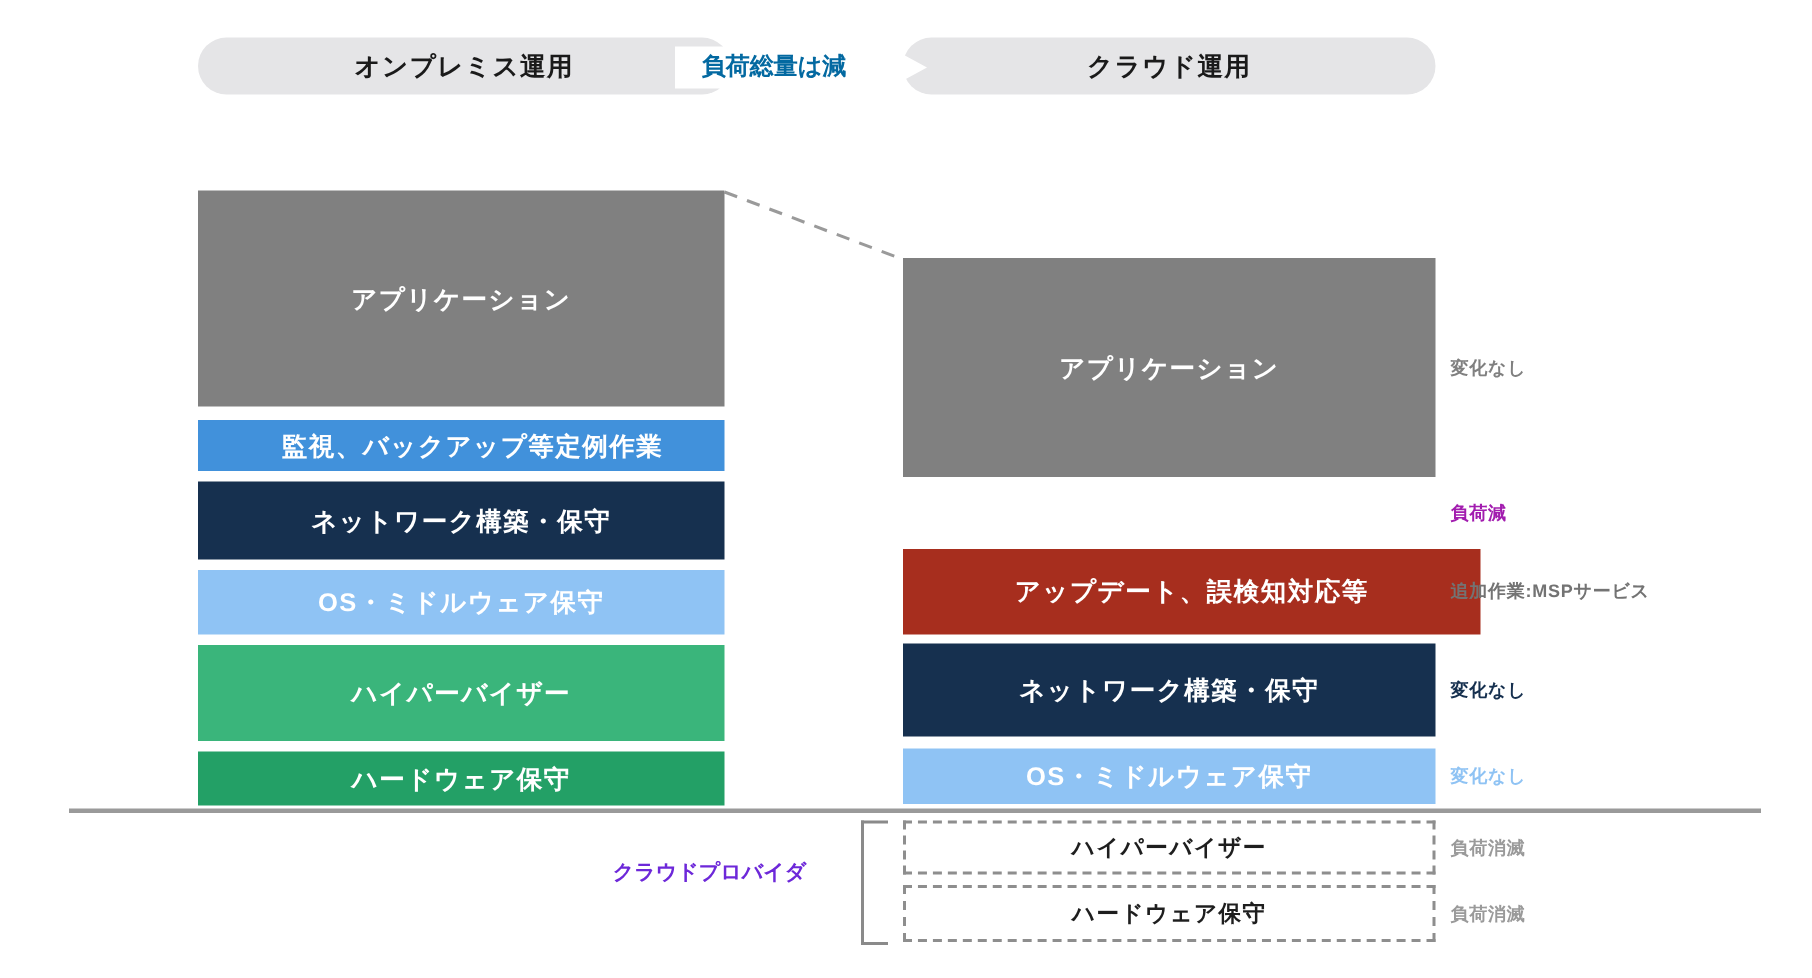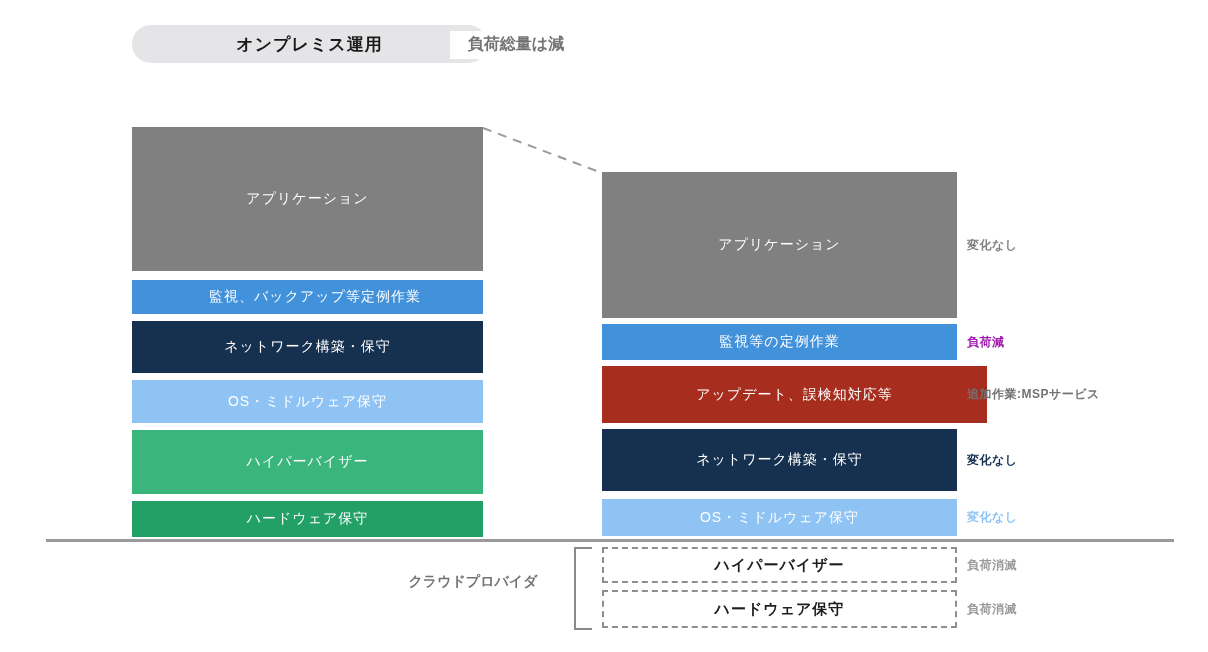--- a/index.html
+++ b/index.html
@@ -12,53 +12,54 @@
     position:absolute; top:25px; height:38px; border-radius:19px;
     background:#E5E5E7; display:flex; align-items:center; justify-content:center;
     font-weight:bold; font-size:17px; color:#1A1A1A; letter-spacing:1px;
   }
   .pill-left  { left:132px; width:355px; }
   .pill-right { left:602px; width:355px; }
   .arrow-svg { position:absolute; left:450px; top:20px; }
   .arrow-label {
     position:absolute; left:452px; top:32px; width:128px; height:24px;
     display:flex; align-items:center; justify-content:center;
-    font-weight:bold; font-size:16px; color:#737373;
+    font-weight:bold; font-size:16px; color:#0369a1;
   }
   .block {
     position:absolute; display:flex; align-items:center; justify-content:center;
-    font-weight:normal; font-size:14px; letter-spacing:1px; color:#ffffff;
+    font-weight:bold; font-size:17px; letter-spacing:1px; color:#ffffff;
   }
   .annotation {
     position:absolute; left:967px; width:240px; display:flex; align-items:center;
     font-weight:bold; font-size:12px; letter-spacing:0.5px;
   }
   .dashed-box {
     position:absolute; left:602px; width:355px; border:2px dashed #8E8E8E;
     background:#ffffff; display:flex; align-items:center; justify-content:center;
     font-weight:bold; font-size:15px; letter-spacing:1px; color:#1E1E1E;
   }
   .divider { position:absolute; left:46px; top:539px; width:1128px; height:3px; background:#9A9A9A; }
   .bracket {
     position:absolute; left:574px; top:547px; width:18px; height:83px;
     border-left:2px solid #8A8A8A; border-top:2px solid #8A8A8A; border-bottom:2px solid #8A8A8A;
   }
   .caption {
     position:absolute; left:388px; top:571px; width:170px; text-align:center;
-    font-weight:bold; font-size:14px; line-height:20px; color:#737373;
+    font-weight:bold; font-size:14px; line-height:20px; color:#6d28d9;
   }
   .caption span { display:block; }
   svg.overlay { position:absolute; left:0; top:0; pointer-events:none; }
 </style>
 </head>
 <body>
 
 <div class="canvas" id="canvas">
 
   <div class="pill pill-left">オンプレミス運用</div>
+  <div class="pill pill-right">クラウド運用</div>
   <svg class="arrow-svg" width="168" height="50">
     <polygon points="0,11 122,11 122,0 168,25 122,50 122,39 0,39" fill="#ffffff"></polygon>
   </svg>
   <div class="arrow-label">負荷総量は減</div>
 
   <svg class="overlay" width="1208" height="652">
     <line x1="483" y1="128" x2="602" y2="173" stroke="#9A9A9A" stroke-width="2" stroke-dasharray="9 7"></line>
   </svg>
 
   <div class="divider"></div>
@@ -69,21 +70,20 @@
   <div class="bracket"></div>
 
 <div class="block" style="left: 132px; width: 351px; top: 127px; height: 144px; background: rgb(128, 128, 128);">アプリケーション</div>
     <div class="block" style="left: 132px; width: 351px; top: 280px; height: 34px; background: rgb(65, 145, 219); padding-left: 15px;">監視、バックアップ等定例作業</div>
     <div class="block" style="left: 132px; width: 351px; top: 321px; height: 52px; background: rgb(22, 48, 79);">ネットワーク構築・保守</div>
     <div class="block" style="left: 132px; width: 351px; top: 380px; height: 43px; background: rgb(143, 195, 244);">OS・ミドルウェア保守</div>
     <div class="block" style="left: 132px; width: 351px; top: 430px; height: 64px; background: rgb(58, 181, 123);">ハイパーバイザー</div>
     <div class="block" style="left: 132px; width: 351px; top: 501px; height: 36px; background: rgb(35, 160, 102);">ハードウェア保守</div>
     <div class="block" style="left: 602px; width: 355px; top: 172px; height: 146px; background: rgb(128, 128, 128);">アプリケーション</div>
     <div class="annotation" style="top: 172px; height: 146px; color: rgb(128, 128, 128);">変化なし</div>
-    <div class="block" style="left: 602px; width: 355px; top: 324px; height: 36px; background: rgb(65, 145, 219);">監視等の定例作業</div>
     <div class="annotation" style="top: 324px; height: 36px; color: #a21caf;">負荷減</div>
     <div class="block" style="left: 602px; width: 385px; top: 366px; height: 57px; background: rgb(167, 46, 30);">アップデート、誤検知対応等</div>
     <div class="annotation" style="top: 366px; height: 57px; color: #737373;">追加作業:MSPサービス</div>
     <div class="block" style="left: 602px; width: 355px; top: 429px; height: 62px; background: rgb(22, 48, 79);">ネットワーク構築・保守</div>
     <div class="annotation" style="top: 429px; height: 62px; color: rgb(22, 48, 79);">変化なし</div>
     <div class="block" style="left: 602px; width: 355px; top: 499px; height: 37px; background: rgb(143, 195, 244);">OS・ミドルウェア保守</div>
     <div class="annotation" style="top: 499px; height: 37px; color: rgb(143, 195, 244);">変化なし</div>
     <div class="dashed-box" style="top: 547px; height: 36px;">ハイパーバイザー</div>
     <div class="annotation" style="top: 547px; height: 36px; color: rgb(154, 154, 154);">負荷消滅</div>
     <div class="dashed-box" style="top: 590px; height: 38px;">ハードウェア保守</div>

